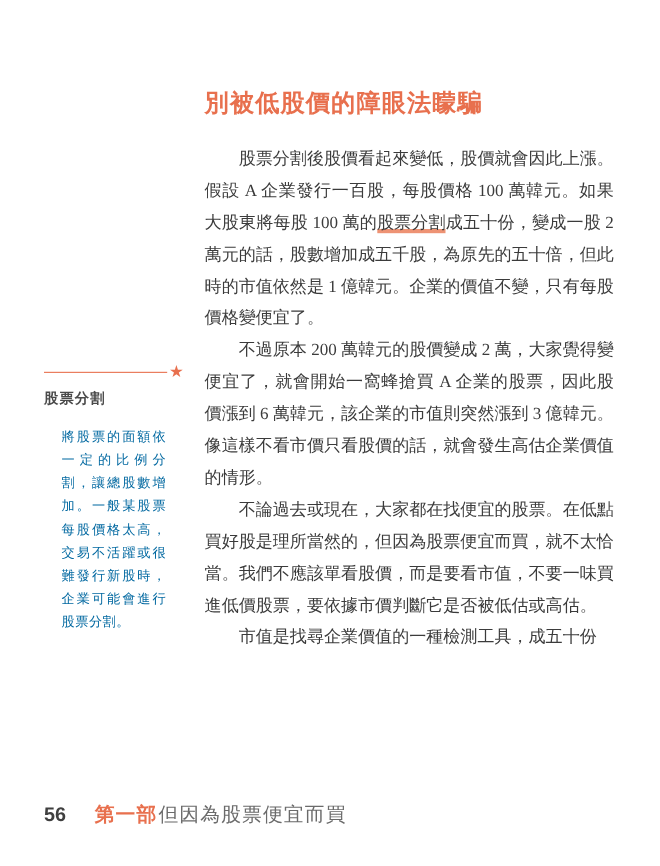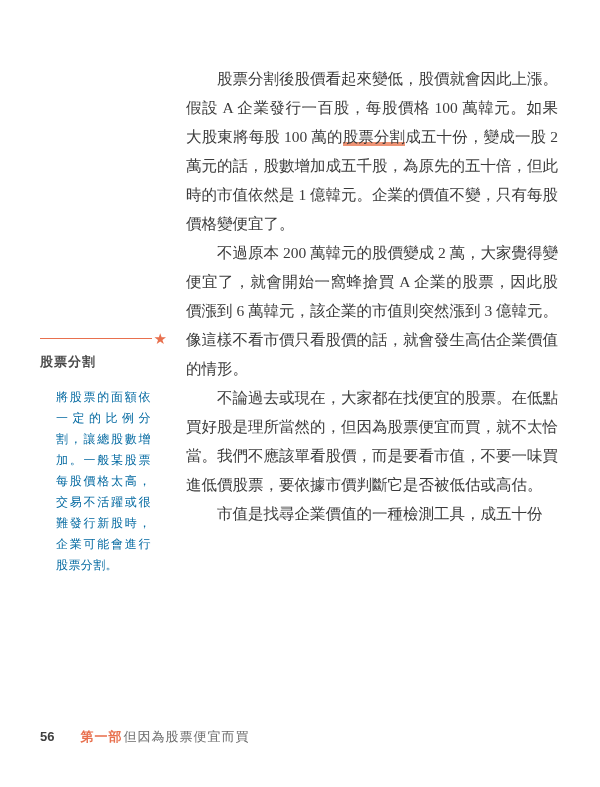--- a/index.html
+++ b/index.html
@@ -78,21 +78,21 @@
     letter-spacing:0.4px;
     color:#0369a1;
   }
   
   .footer{
     position:absolute;
     left:40px;top:728px;
     display:flex;
     align-items:baseline;
     font-family:"Liberation Sans","DejaVu Sans",sans-serif;
-    font-size:13px;
+    font-size:18px;
   }
   .page-number{
     color:#3f3f3f;
     font-weight:bold;
     margin-right:26px;
   }
   .part-label{
     color:#e8704e;
     font-weight:bold;
     letter-spacing:1px;
@@ -104,20 +104,21 @@
   }
 </style>
 </head>
 <body>
 
 <div class="page">
 
   <div class="main-column">
 
 
+    <h2 class="section-heading">別被低股價的障眼法矇騙</h2>
 
     <p class="body-p">
       <span>股票分割後股價看起來變低，股價就會因此上漲。假設 A 企業發行一百股，每股價格 100 萬韓元。如果大股東將每股 100 萬的</span><span class="kw-underline">股票分割</span><span>成五十份，變成一股 2 萬元的話，股數增加成五千股，為原先的五十倍，但此時的市值依然是 1 億韓元。企業的價值不變，只有每股價格變便宜了。</span>
     </p>
 
     <p class="body-p">不過原本 200 萬韓元的股價變成 2 萬，大家覺得變便宜了，就會開始一窩蜂搶買 A 企業的股票，因此股價漲到 6 萬韓元，該企業的市值則突然漲到 3 億韓元。像這樣不看市價只看股價的話，就會發生高估企業價值的情形。</p>
 
     <p class="body-p">不論過去或現在，大家都在找便宜的股票。在低點買好股是理所當然的，但因為股票便宜而買，就不太恰當。我們不應該單看股價，而是要看市值，不要一味買進低價股票，要依據市價判斷它是否被低估或高估。</p>
 
     <p class="body-p">市值是找尋企業價值的一種檢測工具，成五十份</p>

